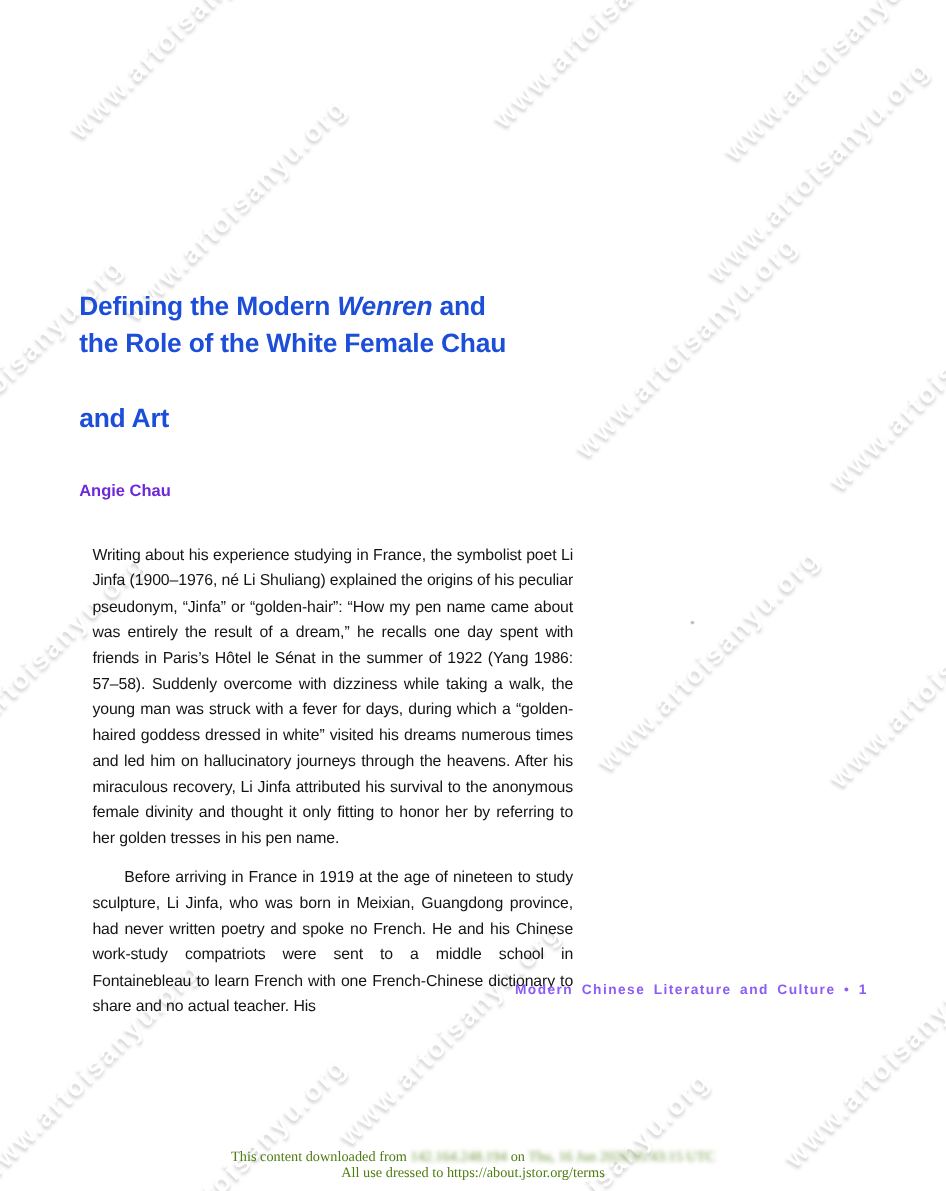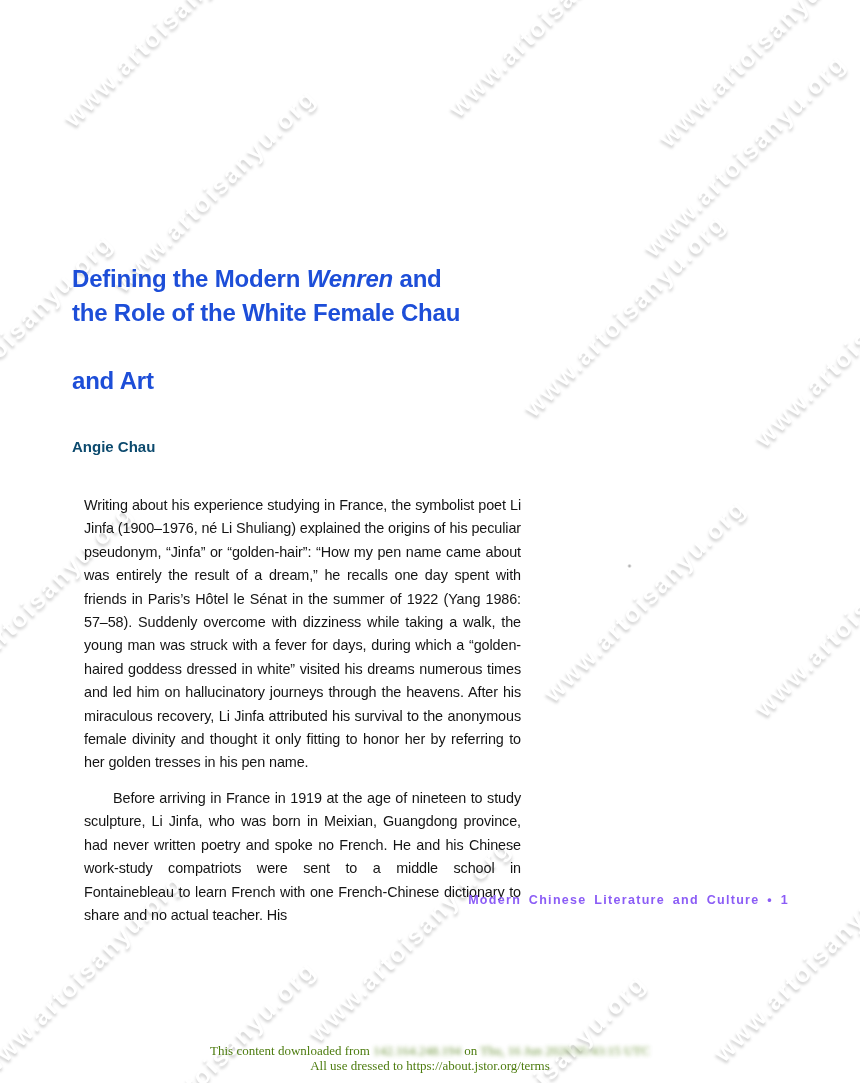--- a/index.html
+++ b/index.html
@@ -18,21 +18,21 @@
   }
   .content{position:absolute;inset:0;z-index:1;}
   .title{
     position:absolute;left:72px;top:262px;margin:0;
     font-size:24px;line-height:34px;font-weight:bold;
     letter-spacing:-0.2px;color:#1d4ed8;
   }
   .title em{font-style:italic;}
   .author{
     position:absolute;left:72px;top:438px;
-    font-size:15px;font-weight:bold;color:#0c4a6e;
+    font-size:15px;font-weight:bold;color:#6d28d9;
   }
   .bodytext{
     position:absolute;left:72px;top:482px;width:461px;
     font-size:14.4px;line-height:23.4px;text-align:justify;
     letter-spacing:-0.1px;color:#141414;
   }
   .bodytext p{margin:12px;}
   .bodytext p.indent{text-indent:29px;}
   .running-footer{
     position:absolute;right:71px;top:893px;

